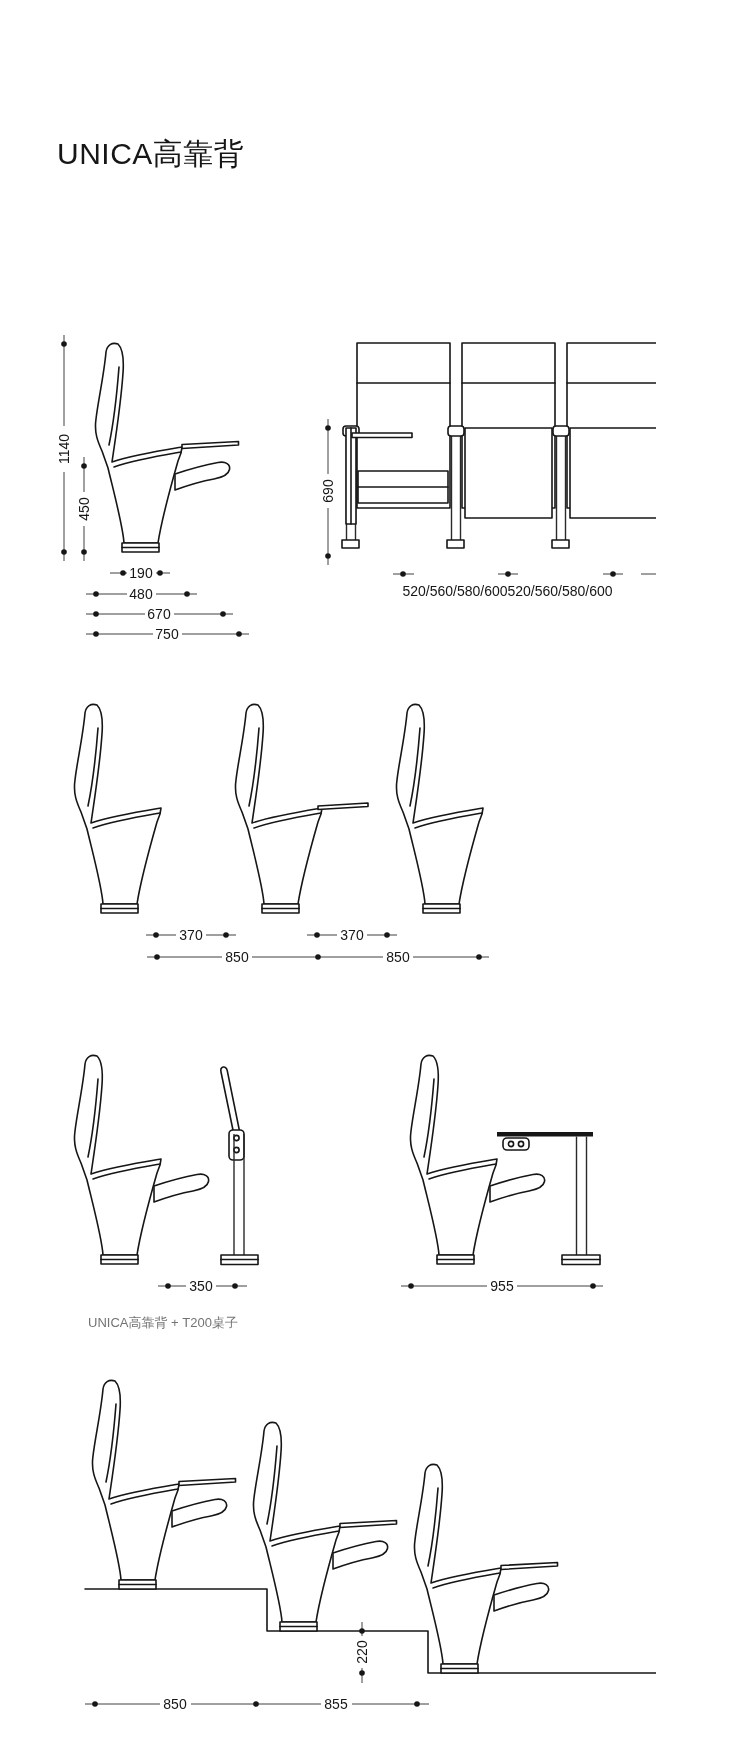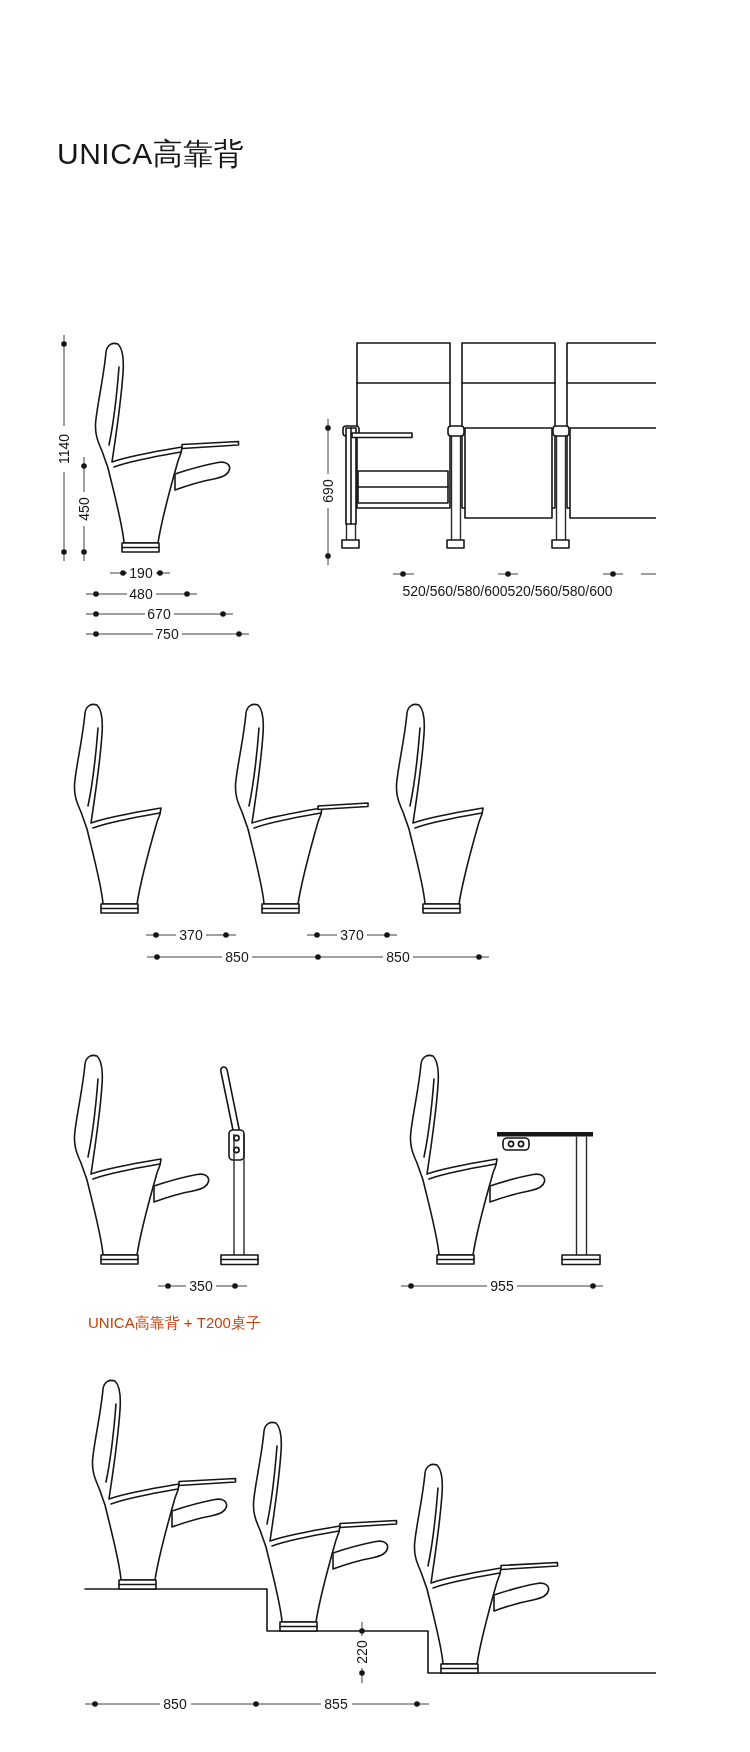--- a/index.html
+++ b/index.html
@@ -1,19 +1,19 @@
 <!DOCTYPE html>
 <html><head>
 <meta charset="utf-8">
 <style>
   html,body{margin:0;padding:0;background:#ffffff;}
   #page{position:relative;width:656px;height:1752px;background:#ffffff;overflow:hidden;
         font-family:"Liberation Sans", sans-serif;color:#111;margin-top:36px;}
   #title{position:absolute;left:57px;top:98px;font-size:30px;letter-spacing:0.5px;color:#161616;}
-  #caption{position:absolute;left:88px;top:1278px;font-size:15px;color:#c2410c;}
+  #caption{position:absolute;left:88px;top:1278px;font-size:13px;color:#737373;}
   svg{position:absolute;left:0;top:0;}
   .ln{fill:#ffffff;stroke:#161616;stroke-width:1.6;stroke-linejoin:round;stroke-linecap:round;}
   .lnf{fill:none;stroke:#161616;stroke-width:1.6;stroke-linejoin:round;stroke-linecap:round;}
   .dim{stroke:#2a2a2a;stroke-width:0.9;}
   .dot{fill:#161616;stroke:none;}
   .dtx{font-family:"Liberation Sans",sans-serif;font-size:14px;fill:#161616;}
   .gap{fill:#ffffff;stroke:none;}
   .dark{fill:#161616;stroke:none;}
 </style>
 </head>

